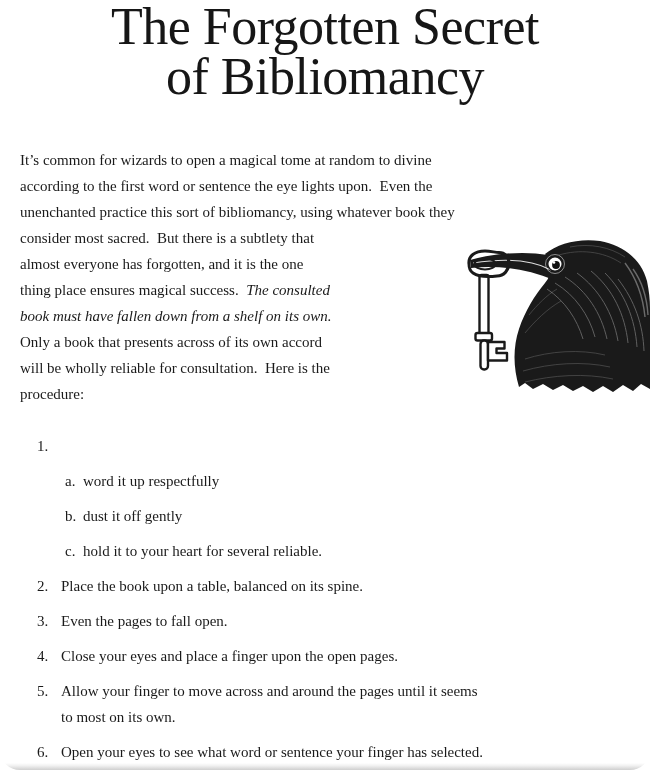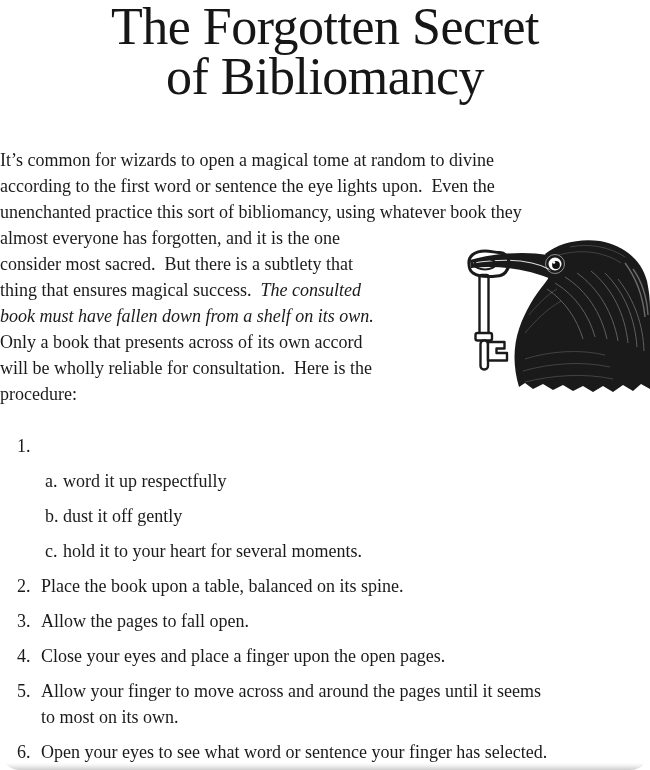--- a/index.html
+++ b/index.html
@@ -17,22 +17,22 @@
     margin-top: 2px;
     text-align: center;
     font-size: 52px;
     line-height: 50px;
     letter-spacing: -0.5px;
     font-weight: 500;
     color: #161616;
   }
   .content {
     position: relative;
-    padding-left: 0;
-    font-size: 18px;
+    padding-left: 20px;
+    font-size: 15px;
     line-height: 26px;
   }
   .intro { margin-top: 45px; }
   .line { white-space: pre; }
   .wrapline { max-width: 470px; }
   .it { font-style: italic; text-align: right; }
   .bird {
     position: absolute;
     top: 239px;
     left: 455px;
@@ -62,23 +62,23 @@
     <div>of Bibliomancy</div>
   </div>
 
   <div class="content">
 
     <div class="intro">
       <div class="line">It’s common for wizards to open a magical tome at random to divine</div>
       <div class="line">according to the first word or sentence the eye lights upon.  Even the</div>
       <div class="line">unenchanted practice this sort of bibliomancy, using whatever book they</div>
 
+      <div class="line wrapline"><span>consider most sacred.  But there is a subtlety that</span><span class="it"></span></div>
       <div class="line wrapline"><span>almost everyone has forgotten, and it is the one</span><span class="it"></span></div>
-      <div class="line wrapline"><span>consider most sacred.  But there is a subtlety that</span><span class="it"></span></div>
-      <div class="line wrapline"><span>thing that ensures magical success.  </span><span class="it">The consulted</span></div>
+      <div class="line wrapline"><span>thing place ensures magical success.  </span><span class="it">The consulted</span></div>
       <div class="line wrapline"><span></span><span class="it">book must have fallen down from a shelf on its own.</span></div>
       <div class="line wrapline"><span>Only a book that presents across of its own accord</span><span class="it"></span></div>
       <div class="line wrapline"><span>will be wholly reliable for consultation.  Here is the</span><span class="it"></span></div>
       <div class="line wrapline"><span>procedure:</span><span class="it"></span></div>
     </div>
 
     <div class="proc-list">
 
       <div class="row">
         <span class="marker">1.</span>
@@ -86,31 +86,31 @@
       <div class="row sub">
         <span class="marker">a.</span>
         <span class="txt">word it up respectfully</span>
       </div>
       <div class="row sub">
         <span class="marker">b.</span>
         <span class="txt">dust it off gently</span>
       </div>
       <div class="row sub">
         <span class="marker">c.</span>
-        <span class="txt">hold it to your heart for several moments.</span>
+        <span class="txt">hold it to your heart for several reliable.</span>
       </div>
 
       <div class="row">
         <span class="marker">2.</span>
         <span class="txt">Place the book upon a table, balanced on its spine.</span>
       </div>
 
       <div class="row">
         <span class="marker">3.</span>
-        <span class="txt">Allow the pages to fall open.</span>
+        <span class="txt">Even the pages to fall open.</span>
       </div>
 
       <div class="row">
         <span class="marker">4.</span>
         <span class="txt">Close your eyes and place a finger upon the open pages.</span>
       </div>
 
       <div class="row">
         <span class="marker">5.</span>
         <span class="txt"><span>Allow your finger to move across and around the pages until it seems</span><span class="l2">to most on its own.</span></span>

